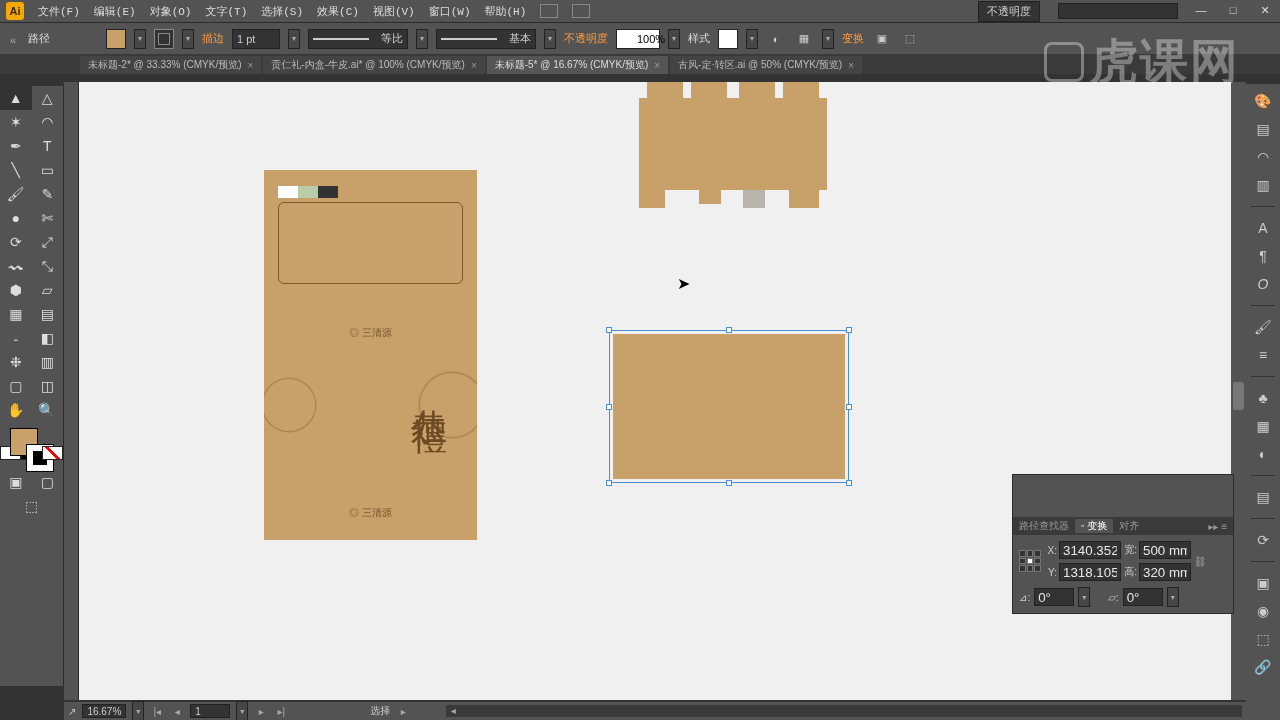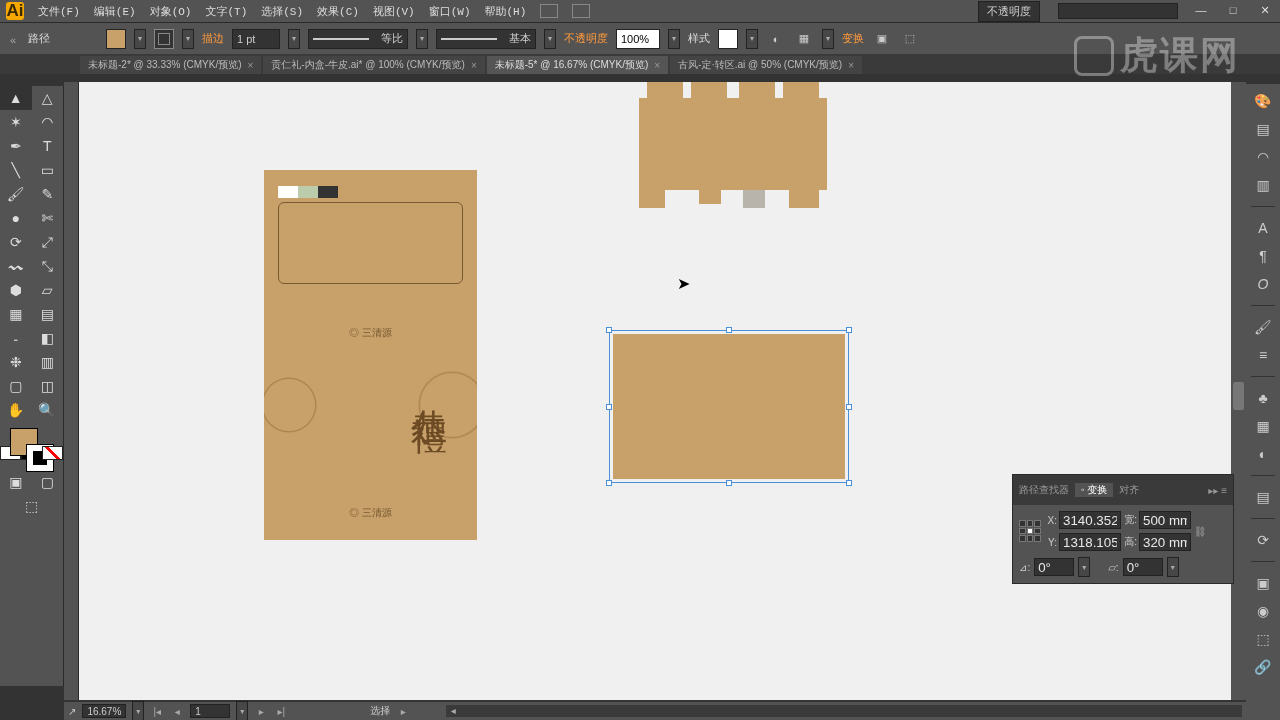--- a/index.html
+++ b/index.html
@@ -1,40 +1,40 @@
 <!DOCTYPE html>
 <html><head>
 <meta charset="utf-8">
 <style>
 * { margin: 0; padding: 0; box-sizing: border-box; user-select: none; }
 body { width: 1280px; height: 720px; background: #333; font-family: "Microsoft YaHei", sans-serif; font-size: 11px; color: #ccc; overflow: hidden; position: relative; }
 
 
 .menubar { height: 22px; background: #535353; display: flex; align-items: center; padding: 0 6px; gap: 14px; }
-.menubar .logo { width: 18px; height: 18px; background: #f7a800; border-radius: 3px; color: #3a2a00; font-weight: bold; display: flex; align-items: center; justify-content: center; font-size: 17px; }
+.menubar .logo { width: 18px; height: 18px; background: #f7a800; border-radius: 3px; color: #3a2a00; font-weight: bold; display: flex; align-items: center; justify-content: center; font-size: 11px; }
 .menubar .item { color: #ddd; font-family: Liberation Mono, monospace; }
 .menubar .spacer { flex: 1; }
 .menubar .icon { width: 18px; height: 14px; border: 1px solid #888; }
 .menubar .ws { background: #333; color: #ccc; padding: 2px 8px; margin-right: 4px; border: 1px solid #222; }
 .menubar .search { width: 120px; height: 16px; background: #333; border: 1px solid #222; }
 .menubar .winbtn { width: 18px; height: 14px; color: #ddd; text-align: center; }
 
 
 .ctrl { height: 32px; background: #535353; display: flex; align-items: center; border-top: 1px solid #2a2a2a; padding: 0 10px; gap: 8px; }
 .ctrl .lbl { color: #ddd; }
 .sw1 { width: 20px; height: 20px; background: #c8a06a; border: 1px solid #222; }
 .sw2 { width: 20px; height: 20px; background: #333; border: 1px solid #888; position: relative; }
 .sw2::after { content: ""; position: absolute; inset: 3px; border: 1px solid #888; }
 .ctrl .orange { color: #ff9a3c; }
 .numbox { width: 48px; height: 20px; background: #333; border: 1px solid #222; color: #ccc; padding-left: 4px; display: flex; align-items: center; }
 .dd { width: 12px; height: 20px; background: #474747; border: 1px solid #222; display: flex; align-items: center; justify-content: center; font-size: 8px; color: #aaa; }
 .lw { width: 100px; height: 20px; background: #333; border: 1px solid #222; display: flex; align-items: center; }
 .lw .line1 { width: 56px; height: 2px; background: #ccc; margin-left: 4px; }
 .lw .txt { color: #ccc; margin-left: auto; margin-right: 4px; text-align: right; }
-.opnum { width: 44px; height: 20px; background: #fff; color: #000; border: 1px solid #222; padding-left: 4px; display: flex; align-items: center; }
+.opnum { width: 44px; height: 20px; background: #fff; color: #000; border: 1px solid #222; padding-left: 20px; display: flex; align-items: center; }
 .sm { width: 20px; height: 20px; background: #fff; border: 1px solid #222; }
 .smico { width: 20px; height: 20px; background: #535353; display: flex; align-items: center; justify-content: center; }
 .ctrl-tri { width: 10px; height: 10px; color: #aaa; }
 
 
 .tabbar { height: 20px; background: #3a3a3a; display: flex; align-items: flex-end; padding-left: 80px; }
 .tab { height: 18px; background: #444; color: #bbb; padding: 0 8px; display: flex; align-items: center; gap: 6px; font-size: 10px; margin-right: 2px; }
 .tab.active { background: #555; color: #ddd; }
 .tab .x { color: #999; }
 
@@ -93,41 +93,41 @@
 .selrect .bbox { position: absolute; inset: 0; border: 1px solid #4a90d9; }
 .hnd { position: absolute; width: 6px; height: 6px; background: #fff; border: 1px solid #4a90d9; }
 .h-tl { left: -3px; top: -3px; } .h-tm { left: 50%; top: -3px; margin-left: -3px; } .h-tr { right: -3px; top: -3px; }
 .h-ml { left: -3px; top: 50%; margin-top: -3px; } .h-mr { right: -3px; top: 50%; margin-top: -3px; }
 .h-bl { left: -3px; bottom: -3px; } .h-bm { left: 50%; bottom: -3px; margin-left: -3px; } .h-br { right: -3px; bottom: -3px; }
 
 .cursor { position: absolute; left: 598px; top: 192px; width: 12px; height: 16px; color: #000; font-size: 16px; pointer-events: none; }
 
 
 .tpanel { position: absolute; right: 46px; top: 474px; width: 222px; background: #535353; border: 1px solid #2a2a2a; font-size: 10px; }
-.tpanel .tabs { display: flex; background: #3a3a3a; height: 30px; align-items: center; }
+.tpanel .tabs { display: flex; background: #3a3a3a; height: 18px; align-items: center; margin-top: 42px; }
 .tpanel .tabs .t { padding: 0 6px; color: #999; }
 .tpanel .tabs .t.act { background: #535353; color: #fff; }
 .tpanel .rows { padding: 6px; display: grid; grid-template-columns: 24px 12px 62px 14px 52px; gap: 4px 2px; align-items: center; }
 .tpanel .ref { grid-row: 1 / span 2; width: 22px; height: 22px; display: grid; grid-template-columns: repeat(3,1fr); grid-template-rows: repeat(3,1fr); gap: 1px; }
 .tpanel .ref div { background: #333; border: 1px solid #777; }
 .tpanel .ref div:nth-child(5) { background: #fff; }
 .tpanel .k { color: #ccc; text-align: right; }
 .tpanel .v { height: 18px; background: #333; border: 1px solid #222; color: #e8e8e8; padding: 1px 3px; }
 .tpanel .link { grid-row: 1 / span 2; grid-column: 6; width: 14px; color: #aaa; text-align: center; }
 .tpanel .angrow { padding: 0 6px 6px; display: flex; gap: 4px; align-items: center; }
 .tpanel .angrow .v2 { width: 40px; height: 18px; background: #333; border: 1px solid #222; color: #e8e8e8; padding: 1px 3px; }
 
 
 .status { position: absolute; left: 64px; right: 34px; bottom: 0; height: 18px; background: #535353; display: flex; align-items: center; gap: 6px; font-size: 10px; padding: 0 4px; color: #ccc; }
 .status .box { height: 14px; background: #333; border: 1px solid #222; padding: 0 4px; display: flex; align-items: center; }
 .status .nav { width: 14px; text-align: center; color: #aaa; }
 .status .scroll { flex: 1; height: 12px; background: #3a3a3a; margin-left: 30px; position: relative; }
 
 
-.wm { position: absolute; right: 40px; top: 30px; font-size: 38px; color: rgba(255,255,255,.35); font-weight: bold; letter-spacing: 2px; pointer-events: none; display: flex; align-items: center; gap: 6px; padding-left: 42px; }
+.wm { position: absolute; right: 40px; top: 30px; font-size: 48px; color: rgba(255,255,255,.35); font-weight: bold; letter-spacing: 2px; pointer-events: none; display: flex; align-items: center; gap: 6px; padding-left: 42px; }
 .wm .ic { width: 40px; height: 40px; border: 3px solid rgba(255,255,255,.35); border-radius: 8px; }
 </style>
 </head>
 <body>
 
 <div class="menubar">
   <div class="logo">Ai</div>
   <span class="item">文件(F)</span>
   <span class="item">编辑(E)</span>
   <span class="item">对象(O)</span>

